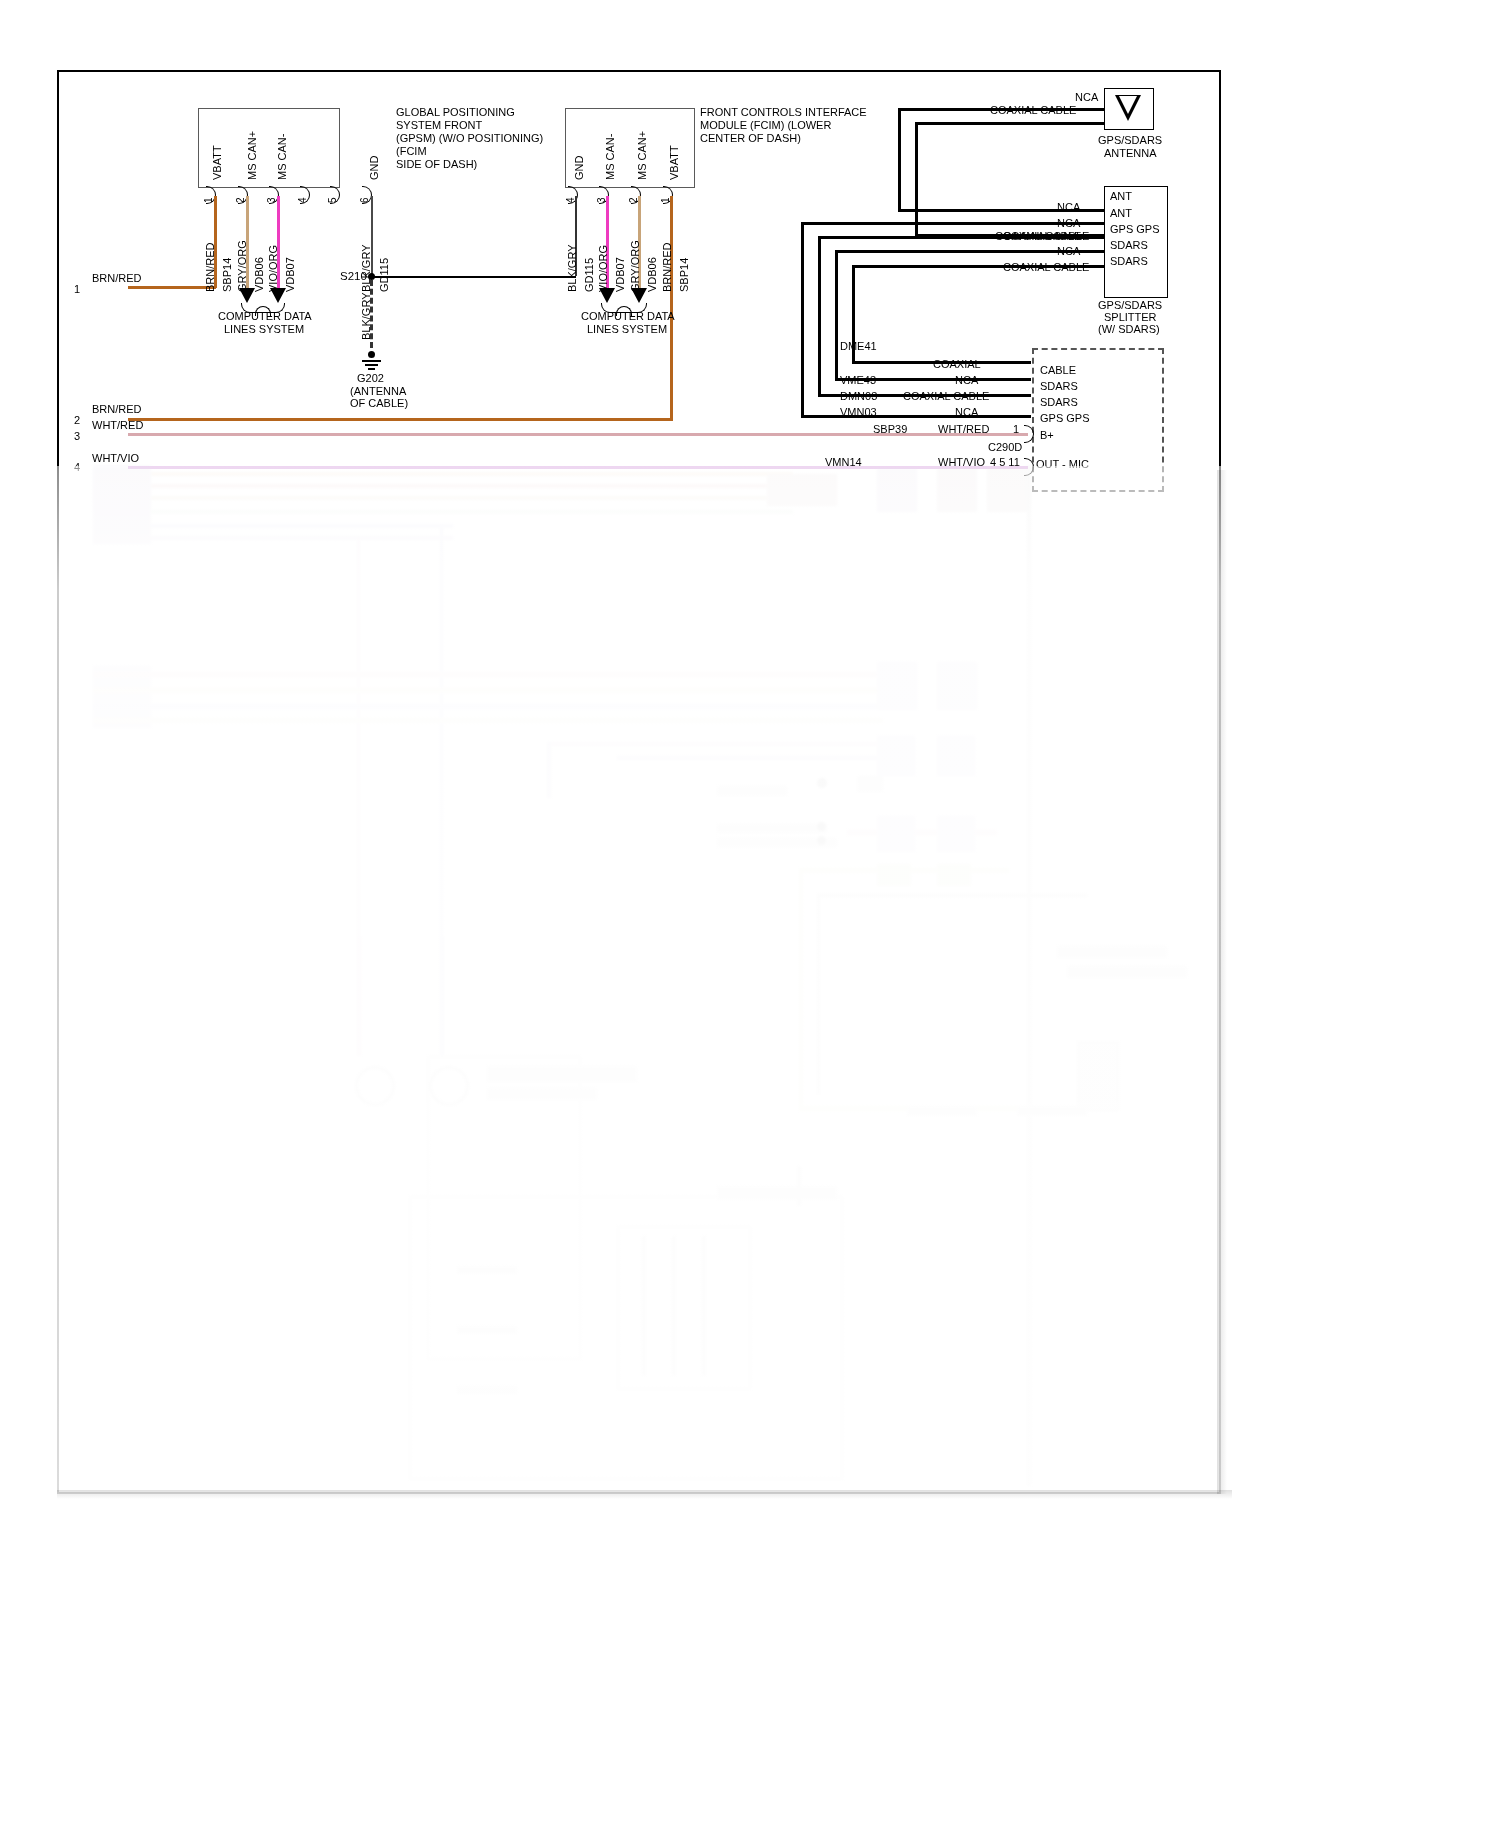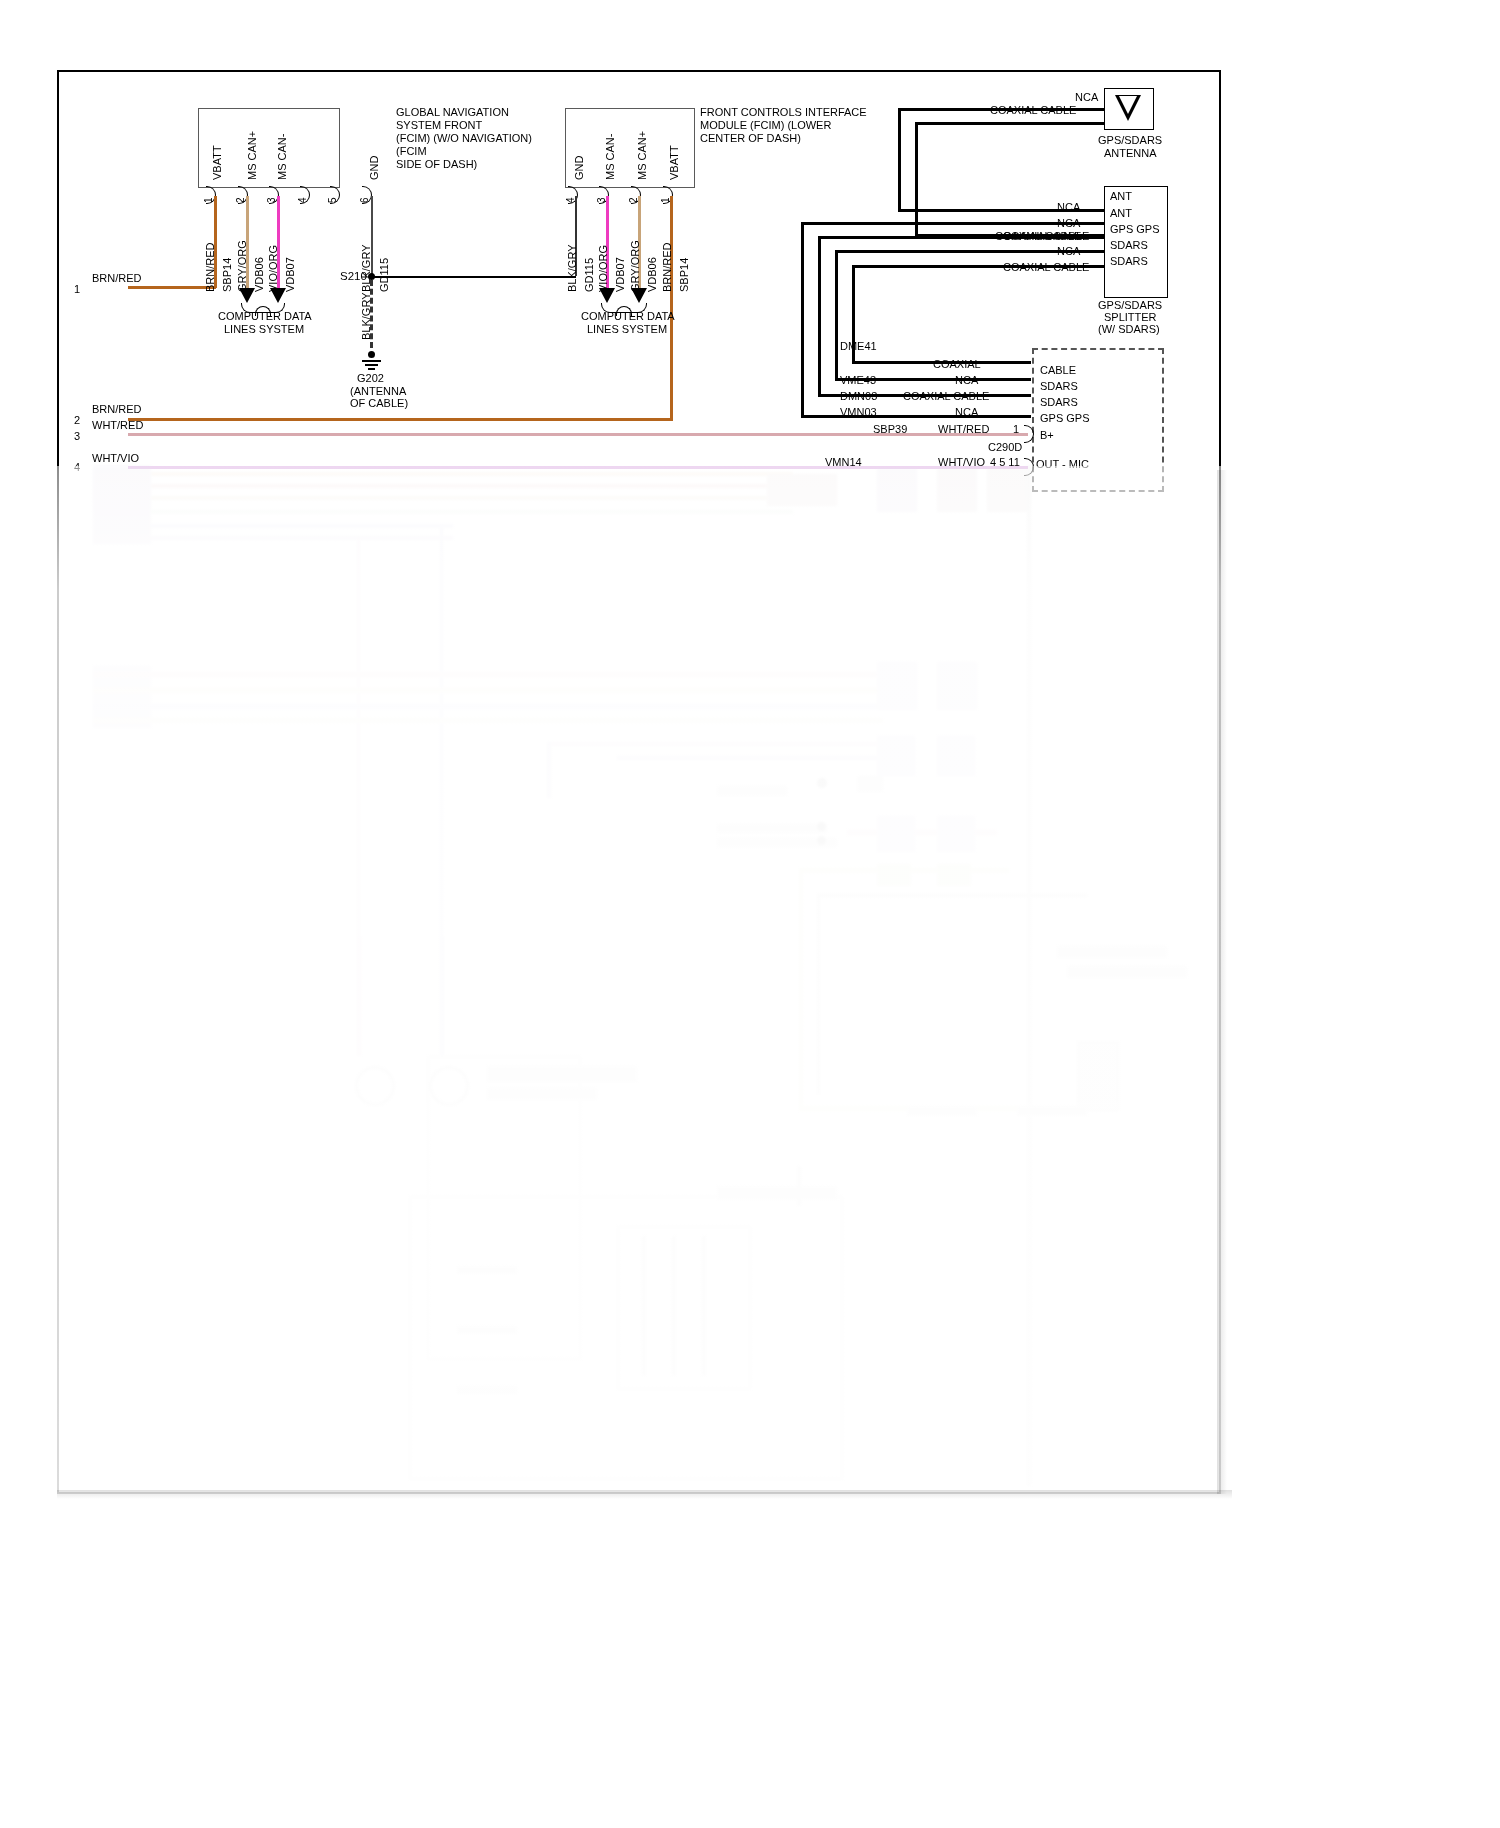--- a/index.html
+++ b/index.html
@@ -73,23 +73,23 @@
 </style>
 </head>
 <body>
 
 <div id="canvas">
 
   <div id="frame"></div>
 
   <div class="box" style="left:198px;top:108px;width:140px;height:78px;"></div>
 
-  <div class="txt t11" style="left:396px;top:106px;">GLOBAL NAVIGATION</div>
+  <div class="txt t11" style="left:396px;top:106px;">GLOBAL POSITIONING</div>
   <div class="txt t11" style="left:396px;top:119px;">SYSTEM FRONT</div>
-  <div class="txt t11" style="left:396px;top:132px;">(FCIM) (W/O NAVIGATION)</div>
+  <div class="txt t11" style="left:396px;top:132px;">(GPSM) (W/O POSITIONING)</div>
   <div class="txt t11" style="left:396px;top:145px;">(FCIM</div>
   <div class="txt t11" style="left:396px;top:158px;">SIDE OF DASH)</div>
 
   <div class="vtxt" style="left:211px;top:180px;">VBATT</div>
   <div class="vtxt" style="left:246px;top:180px;">MS CAN+</div>
   <div class="vtxt" style="left:276px;top:180px;">MS CAN-</div>
   <div class="vtxt" style="left:368px;top:180px;">GND</div>
 
   <div class="vtxt vtxt9" style="left:203px;top:203px;">1</div>
   <div class="pin" style="left:206px;top:186px;"></div>

